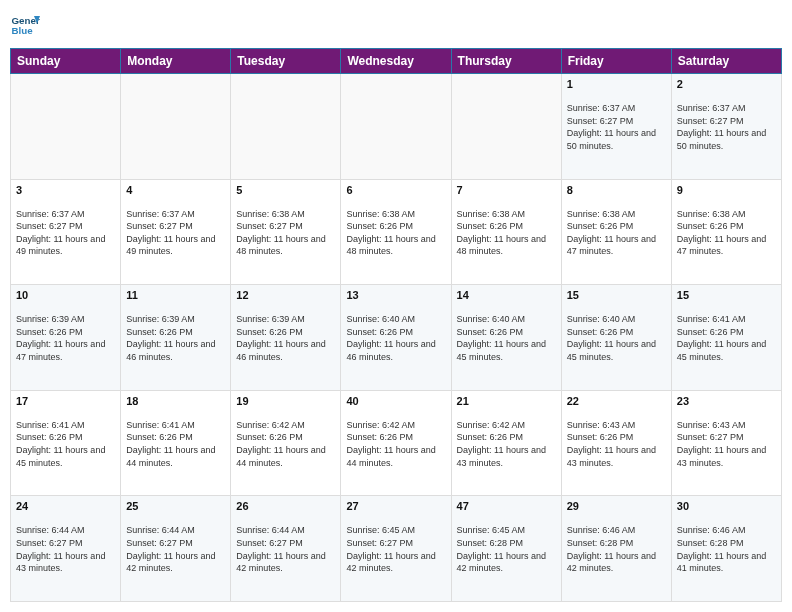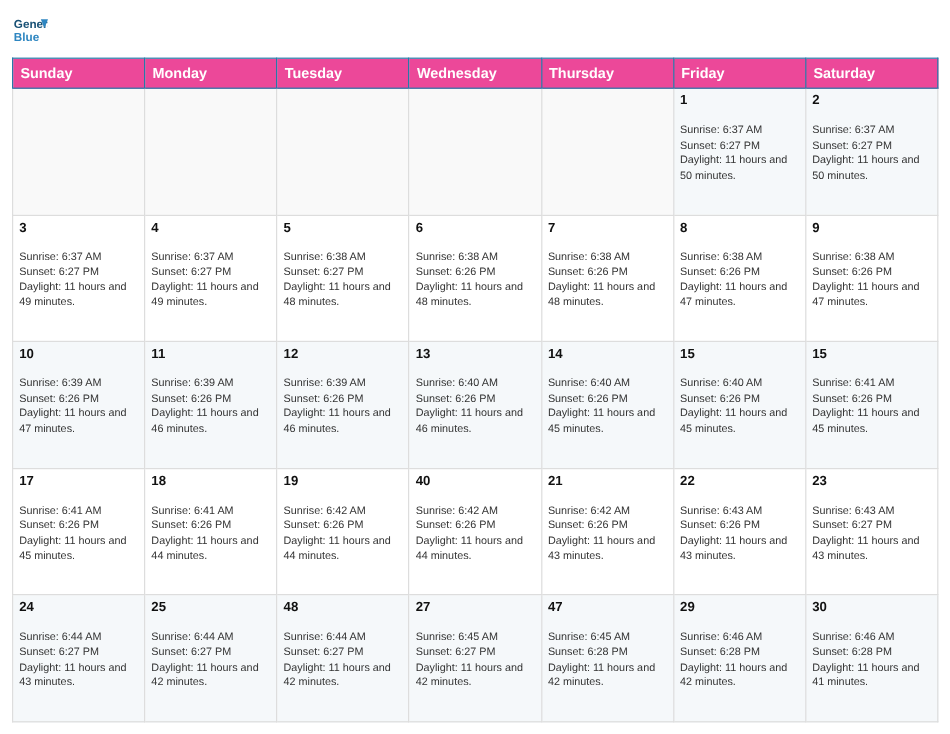--- a/index.html
+++ b/index.html
@@ -45,21 +45,21 @@
       color: #333;
     }
     .calendar {
       flex: 1;
       border: 1px solid #ccc;
       border-collapse: collapse;
       width: 100%;
       table-layout: fixed;
     }
     .calendar th {
-      background: #ec4899;
+      background: #701a75;
       color: #fff;
       text-align: left;
       padding: 5px 6px;
       font-size: 12px;
       border: 1px solid #2878a8;
     }
     .calendar td {
       vertical-align: top;
       padding: 4px 5px;
       border: 1px solid #ddd;
@@ -280,21 +280,21 @@
 Sunset: 6:27 PM
 Daylight: 11 hours and 43 minutes.</div>
           </td>
           <td>
             <span class="day-num">25</span>
             <div class="day-info" style="white-space: pre-line;">Sunrise: 6:44 AM
 Sunset: 6:27 PM
 Daylight: 11 hours and 42 minutes.</div>
           </td>
           <td>
-            <span class="day-num">48</span>
+            <span class="day-num">26</span>
             <div class="day-info" style="white-space: pre-line;">Sunrise: 6:44 AM
 Sunset: 6:27 PM
 Daylight: 11 hours and 42 minutes.</div>
           </td>
           <td>
             <span class="day-num">27</span>
             <div class="day-info" style="white-space: pre-line;">Sunrise: 6:45 AM
 Sunset: 6:27 PM
 Daylight: 11 hours and 42 minutes.</div>
           </td>

